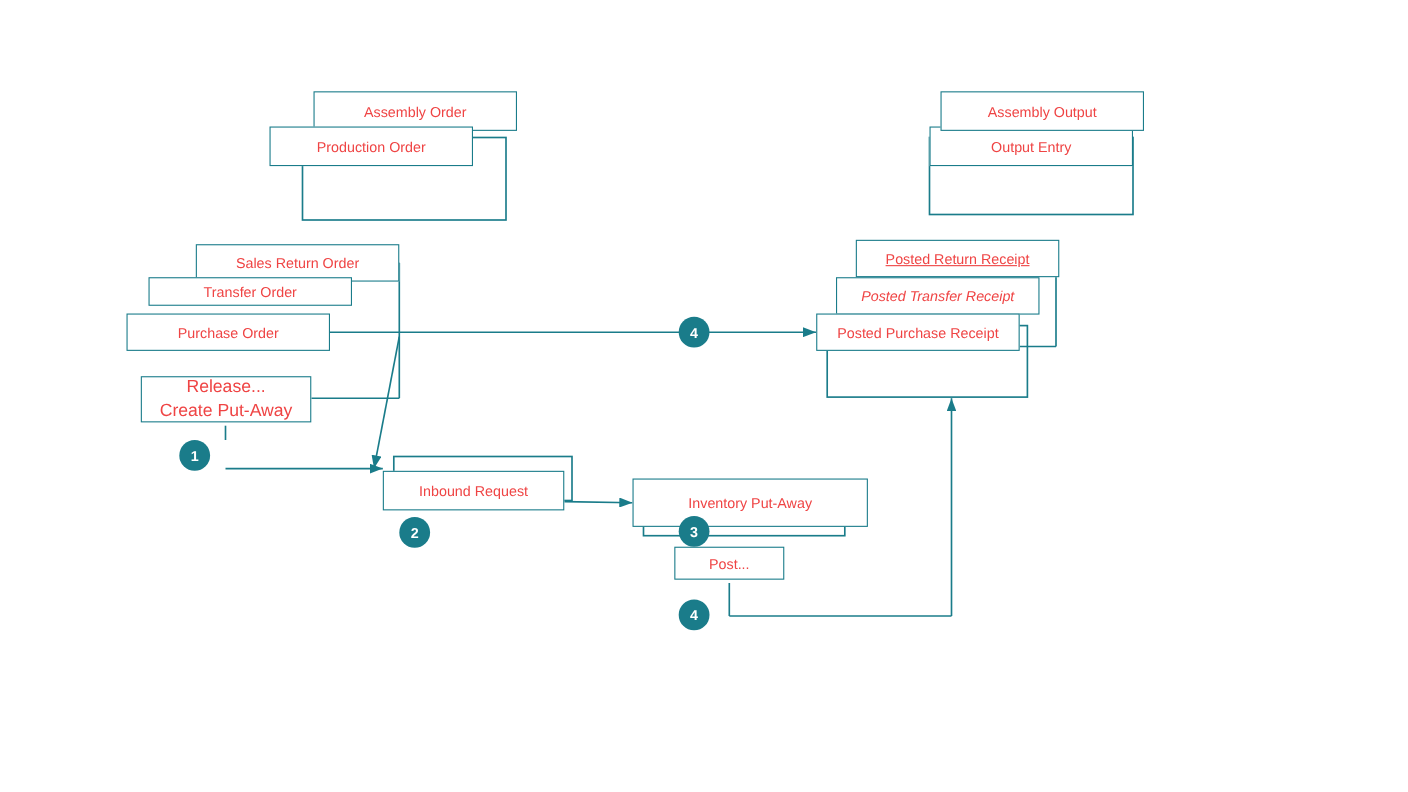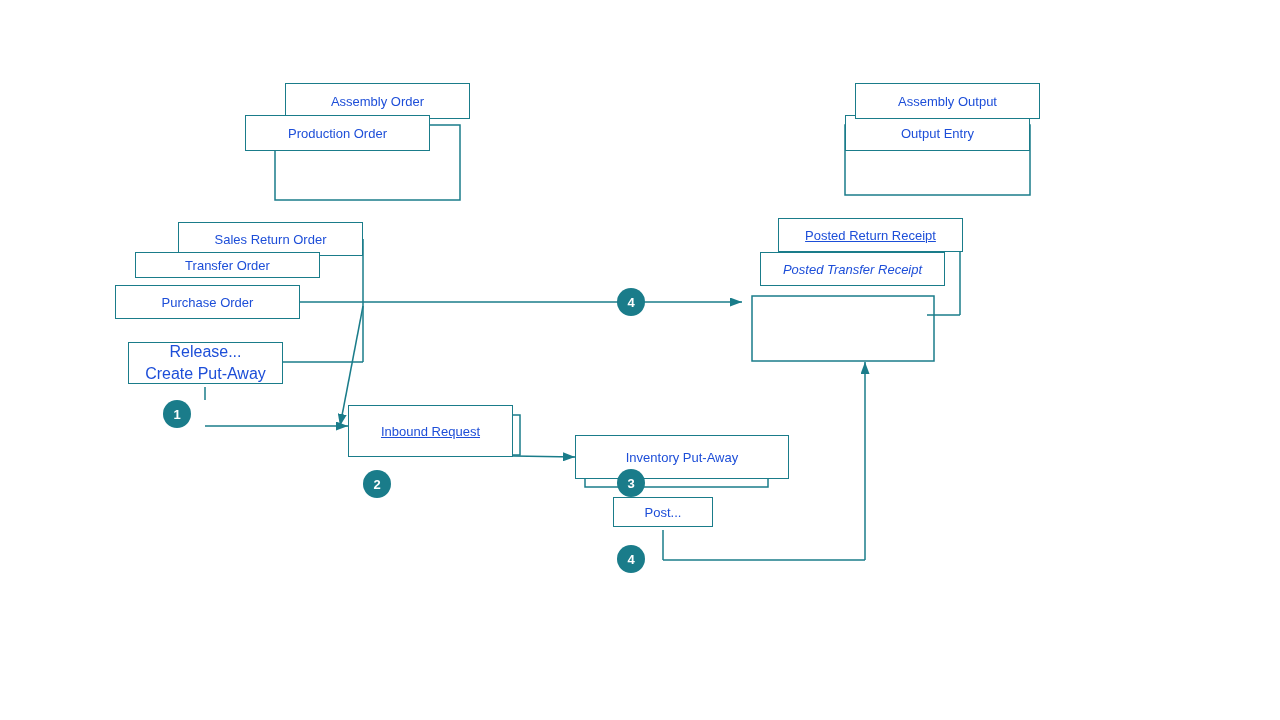--- a/index.html
+++ b/index.html
@@ -17,21 +17,21 @@
       height: 720px;
     }
     .box {
       position: absolute;
       border: 1.5px solid #1a7c8a;
       background: #fff;
       display: flex;
       align-items: center;
       justify-content: center;
       font-size: 13px;
-      color: #1d4ed8;
+      color: #ef4444;
       text-align: center;
       padding: 4px 1px;
     }
     .badge {
       position: absolute;
       width: 28px;
       height: 28px;
       border-radius: 50%;
       background: #1a7c8a;
       color: #fff;
@@ -131,22 +131,25 @@
   </div>
 
   <div class="box" style="left:778px; top:218px; width:185px; height:34px;text-decoration:underline;">
     <span>Posted  Return Receipt</span>
   </div>
 
   <div class="box" style="left:760px; top:252px; width:185px; height:34px;font-style:italic;">
     <span>Posted  Transfer Receipt</span>
   </div>
 
+  <div class="box" style="left:742px; top:285px; width:185px; height:34px;">
+    <span>Posted  Purchase Receipt</span>
+  </div>
 
-  <div class="box" style="left:348px; top:405px; width:165px; height:52px;text-decoration:underline;">
+  <div class="box" style="left:348px; top:428px; width:165px; height:36px;">
     <span>Inbound  Request</span>
   </div>
 
   <div class="box" style="left:575px; top:435px; width:214px; height:44px;">
     <span>Inventory Put-Away</span>
   </div>
 
   <div class="box" style="left:613px; top:497px; width:100px; height:30px;">
     <span>Post...</span>
   </div>

